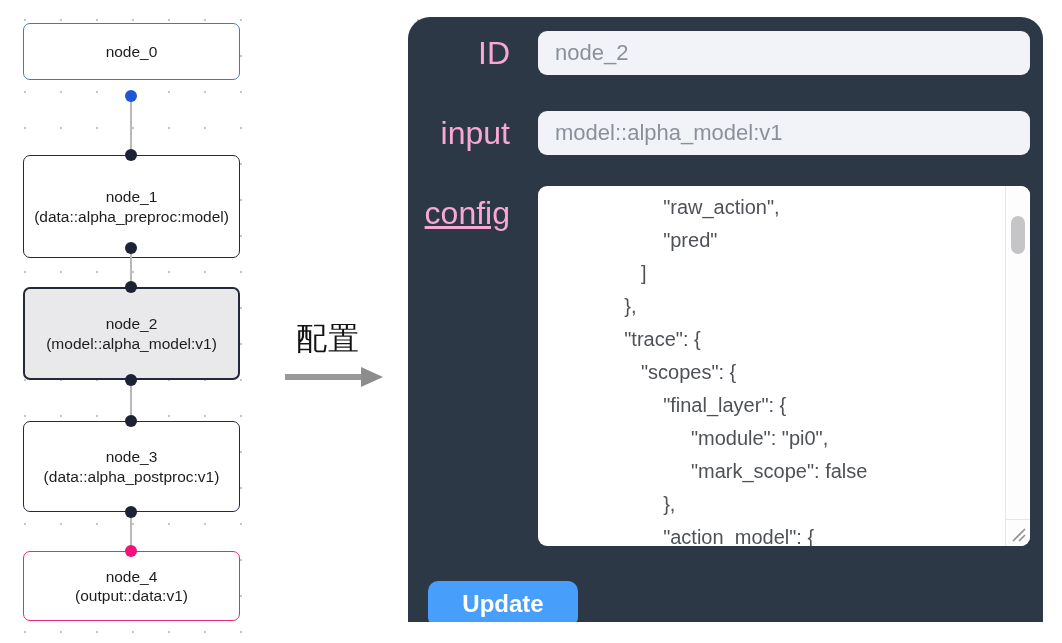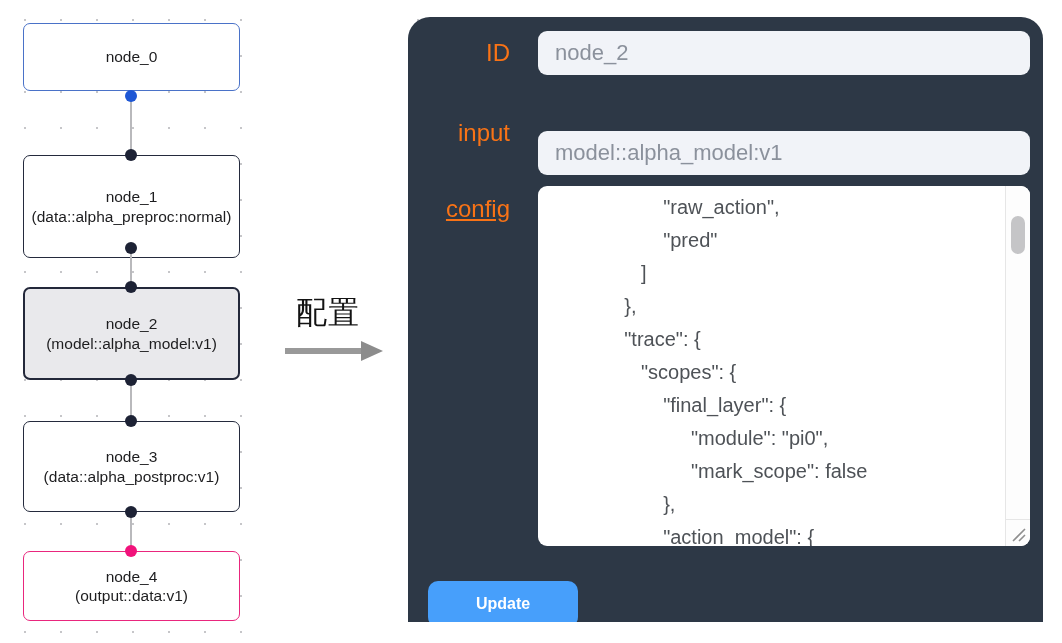--- a/index.html
+++ b/index.html
@@ -20,63 +20,63 @@
     position: absolute; left: 23px; width: 217px;
     background: #ffffff; border: 1.5px solid #242a3d; border-radius: 7px;
     display: flex; flex-direction: column; justify-content: center; align-items: center;
     text-align: center; padding: 4px 7px;
     font-size: 15.5px; line-height: 19.5px; color: #1d1d1f;
     word-break: break-all;
   }
   .node-input    { border-color: #4a72c8; }
   .node-selected { background: #e9e9ec; border-width: 2.5px; border-color: #23283a; }
   .node-output   { border-color: #e9267d; }
-  #node-0 { top: 23px;  height: 68px; }
+  #node-0 { top: 23px;  height: 57px; }
   #node-1 { top: 155px; height: 103px; }
   #node-2 { top: 287px; height: 93px; }
   #node-3 { top: 421px; height: 91px; }
   #node-4 { top: 551px; height: 70px; }
 
   .edge { position: absolute; left: 130px; width: 2px; background: #b9b9bc; }
   #edge-0 { top: 96px;  height: 59px; }
   #edge-1 { top: 248px; height: 39px; }
   #edge-2 { top: 380px; height: 41px; }
   #edge-3 { top: 512px; height: 39px; }
 
   .port { position: absolute; left: 125px; width: 12px; height: 12px; border-radius: 50%; background: #1d2235; }
   .port-blue { background: #1e57d5; }
   .port-pink { background: #f1127b; }
 
   
-  #transition { position: absolute; left: 283px; top: 292px; width: 110px; }
+  #transition { position: absolute; left: 283px; top: 318px; width: 110px; }
   #transition-label { font-size: 31px; color: #131313; padding-left: 13px; letter-spacing: 1px;
                       font-family: "Liberation Sans", "DejaVu Sans", sans-serif; }
   #transition-arrow { display: block; margin-top: 5px; }
 
   
   #config-panel {
     position: absolute; left: 15px; top: 17px; width: 635px; height: 605px;
     background: #2d3846; border-radius: 22px 22px 0 0; overflow: hidden;
   }
   .field-label {
     position: absolute; left: 0; width: 102px; text-align: right;
-    color: #f97316; font-size: 24px;
+    color: #f9a8d4; font-size: 32px;
   }
   #id-label     { top: 14px;  height: 44px; line-height: 44px; }
   #type-label   { top: 94px;  height: 44px; line-height: 44px; }
   #config-label { top: 178px; text-decoration: underline; }
 
   .panel-input {
     position: absolute; left: 130px; width: 492px; height: 44px;
     background: #f1f3f8; border: none; outline: none; border-radius: 9px;
     font-family: "Liberation Sans", "DejaVu Sans", sans-serif;
     font-size: 22px; color: #8b919c; padding: 0 17px;
   }
   #id-input   { top: 14px; }
-  #type-input { top: 94px; margin-top: 20px; }
+  #type-input { top: 94px; }
 
   #config-box {
     position: absolute; left: 130px; top: 169px; width: 492px; height: 360px;
     background: #ffffff; border-radius: 9px; overflow: hidden;
   }
   #config-text {
     margin: 0; height: 100%; overflow: hidden;
     padding: 5px 30px 5px 14px;
     font-family: "Liberation Sans", "DejaVu Sans", sans-serif;
     font-size: 20px; line-height: 33px; color: #4e5257; white-space: pre;
@@ -92,35 +92,35 @@
   #config-scroll-thumb {
     position: absolute; right: 5px; top: 30px; width: 14px; height: 38px;
     border-radius: 7px; background: #c5c5c7;
   }
   #config-resize-grip { position: absolute; right: 3px; bottom: 3px; }
 
   #update-button {
     position: absolute; left: 20px; top: 564px; width: 150px; height: 46px;
     background: #479ffb; color: #ffffff; border: none; border-radius: 10px;
     font-family: "Liberation Sans", "DejaVu Sans", sans-serif;
-    font-size: 16px; font-weight: bold; text-align: center; line-height: 44px;
+    font-size: 24px; font-weight: bold; text-align: center; line-height: 44px;
     cursor: pointer;
   }
 </style>
 </head>
 <body>
 
 <div id="flow-canvas" class="dotted">
 
   <div class="node node-input" id="node-0">
     <span>node_0</span>
   </div>
   <div class="node" id="node-1">
     <span>node_1</span>
-    <span>(data::alpha_preproc:normal)</span>
+    <span>(data::alpha_preproc:model)</span>
   </div>
   <div class="node node-selected" id="node-2">
     <span>node_2</span>
     <span>(model::alpha_model:v1)</span>
   </div>
   <div class="node" id="node-3">
     <span>node_3</span>
     <span>(data::alpha_postproc:v1)</span>
   </div>
   <div class="node node-output" id="node-4">

